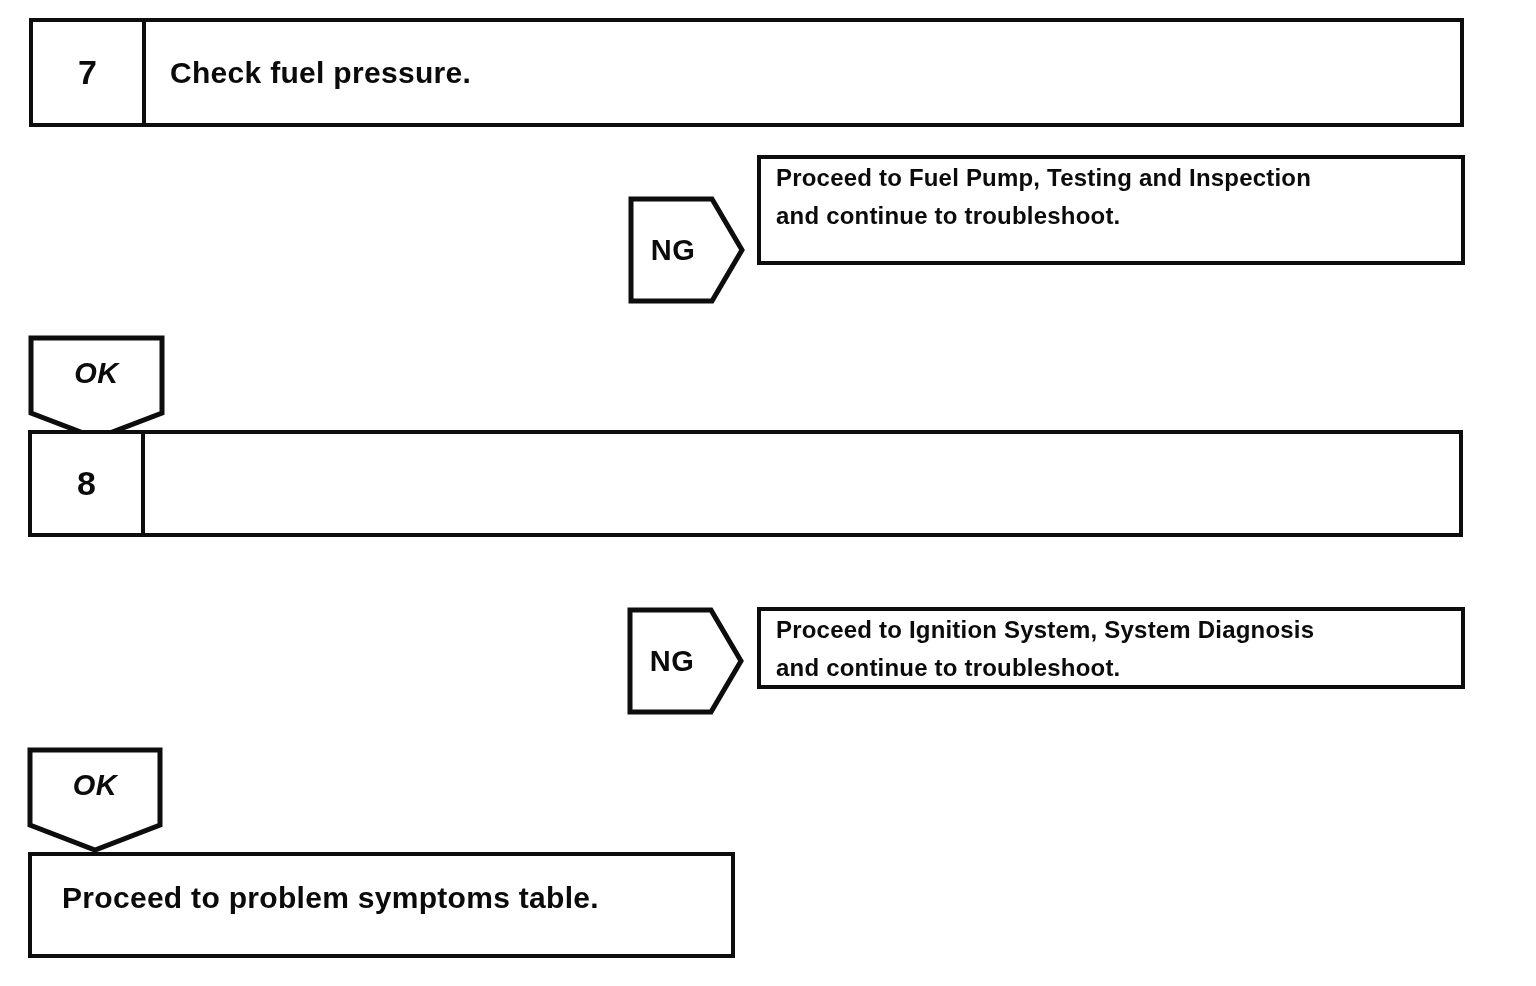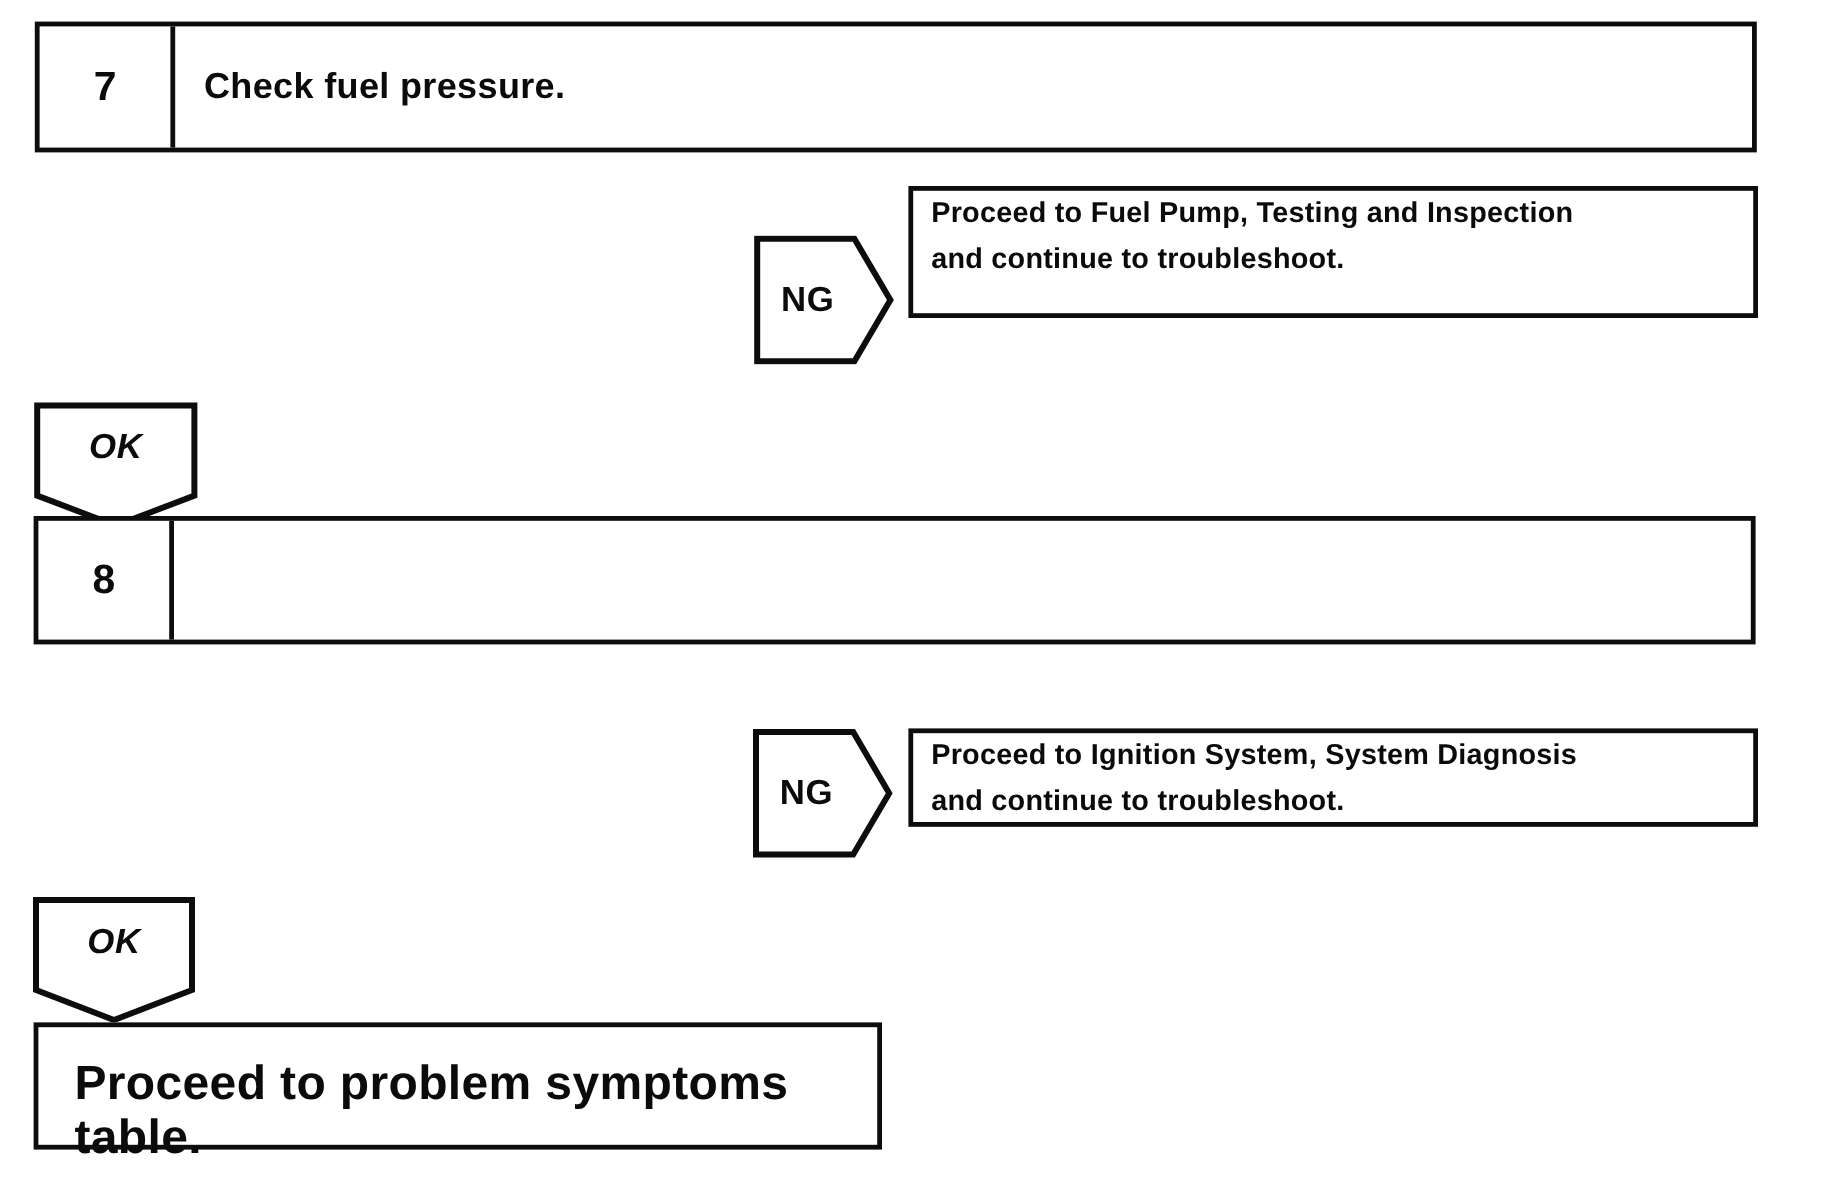--- a/index.html
+++ b/index.html
@@ -55,21 +55,21 @@
     letter-spacing: 0.5px;
     display: flex;
     align-items: center;
     justify-content: center;
   }
   .ng-label { left: 0; top: 0; width: 90px; height: 108px; }
   .ok-label { left: 0; top: 0; width: 100%; height: 76px; font-style: italic; }
   .final-box { padding: 25px 0 0 30px; }
   .final-text {
     font-weight: bold;
-    font-size: 40px;
+    font-size: 30px;
     letter-spacing: 0.3px;
   }
 </style>
 </head>
 <body>
 
 <div class="canvas">
 
   <div class="box step-box" style="left:29px; top:18px; width:1435px; height:109px;">
     <div class="step-num">7</div>

